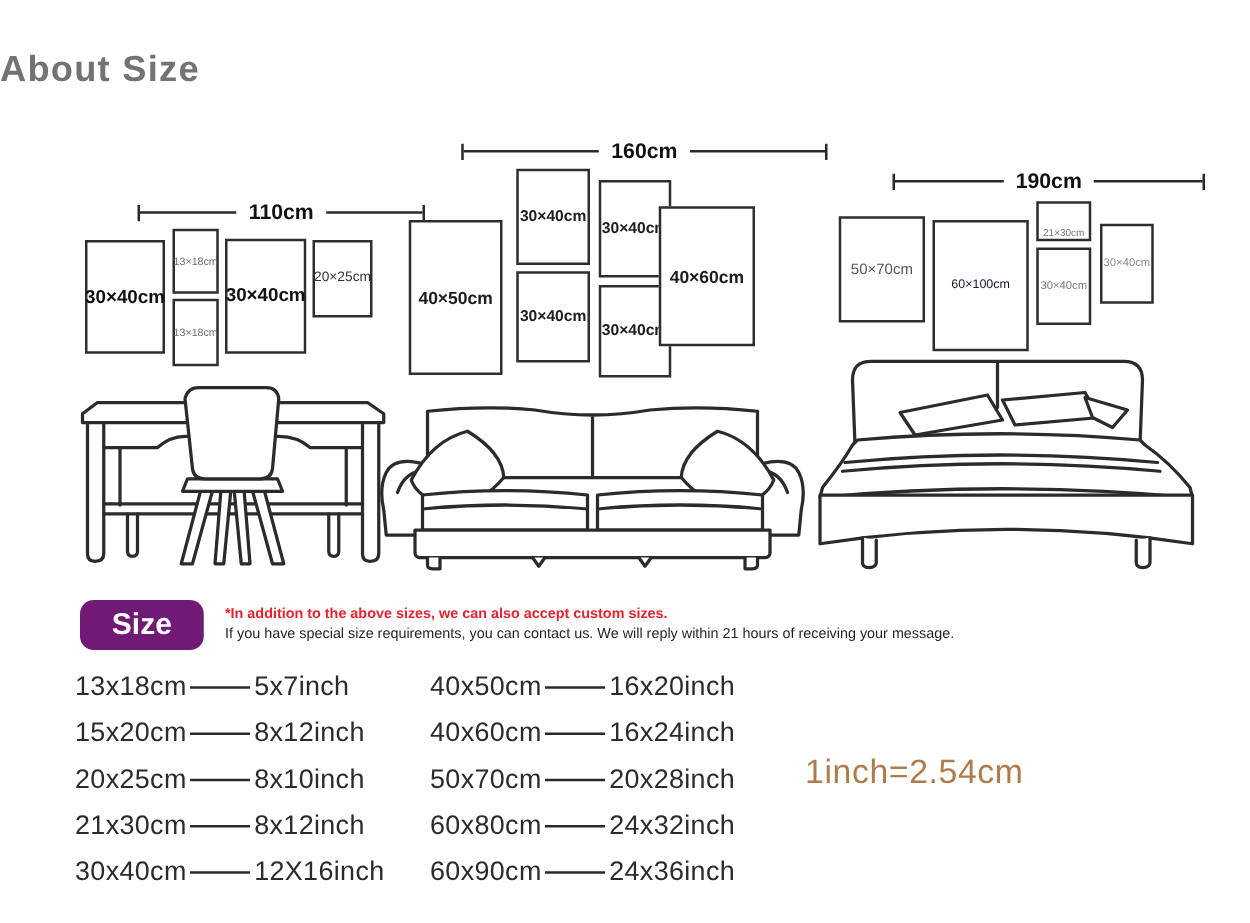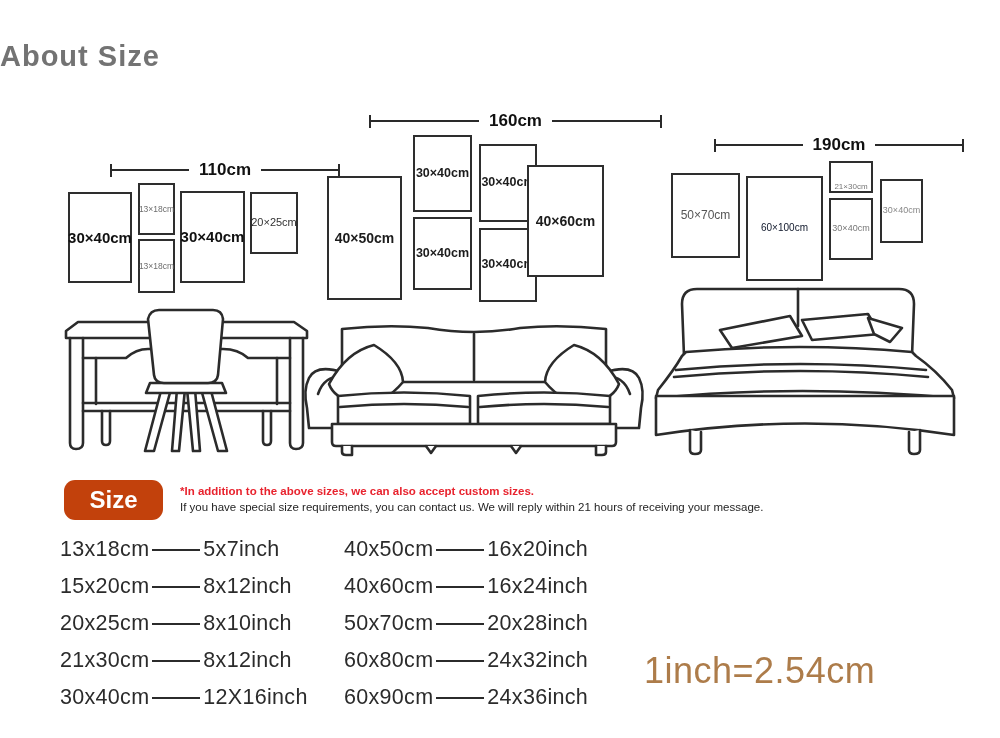--- a/index.html
+++ b/index.html
@@ -17,33 +17,33 @@
   .arrow .line{flex:1 1 auto;height:2px;background:#2a2a2a;}
   .arrow .lbl{flex:0 0 auto;padding:0 10px;font-size:17px;font-weight:700;color:#111;}
   
   .frame{
     position:absolute;box-sizing:border-box;background:#fff;border:2px solid #2e2e2e;
     display:flex;align-items:center;justify-content:center;text-align:center;line-height:1.05;
   }
   .furniture{position:absolute;}
   
   .size-badge{
-    position:absolute;left:64px;top:480px;width:99px;height:40px;background:#c2410c;
+    position:absolute;left:64px;top:480px;width:99px;height:40px;background:#701a75;
     border-radius:11px;color:#ffffff;font-size:24px;font-weight:600;
     display:flex;align-items:center;justify-content:center;
   }
   .note-red{position:absolute;left:180px;top:485px;font-size:11.5px;font-weight:600;color:#e8232e;}
   .note-black{position:absolute;left:180px;top:501px;font-size:11.5px;font-weight:500;color:#1f1f1f;}
   
   .conv-col{position:absolute;top:531px;}
   .conv-col.c1{left:60px;}
   .conv-col.c2{left:344px;}
   .conv-row{height:37px;display:flex;align-items:center;font-size:21.5px;font-weight:500;color:#2b2b2b;letter-spacing:0.3px;}
   .conv-row .dash{width:48px;height:2px;background:#2b2b2b;margin:0 3px;}
-  .equivalence{position:absolute;left:644px;top:602px;font-size:36px;font-weight:500;color:#ad7c4a;letter-spacing:0.5px;margin-top:48px;}
+  .equivalence{position:absolute;left:644px;top:602px;font-size:27px;font-weight:500;color:#ad7c4a;letter-spacing:0.5px;}
 </style>
 </head>
 <body>
 
 <div id="canvas">
 
   <div class="page-title">About Size</div>
 
   <div class="arrow" style="left:68px;top:162px;width:230px;">
     <div class="tick"></div>

